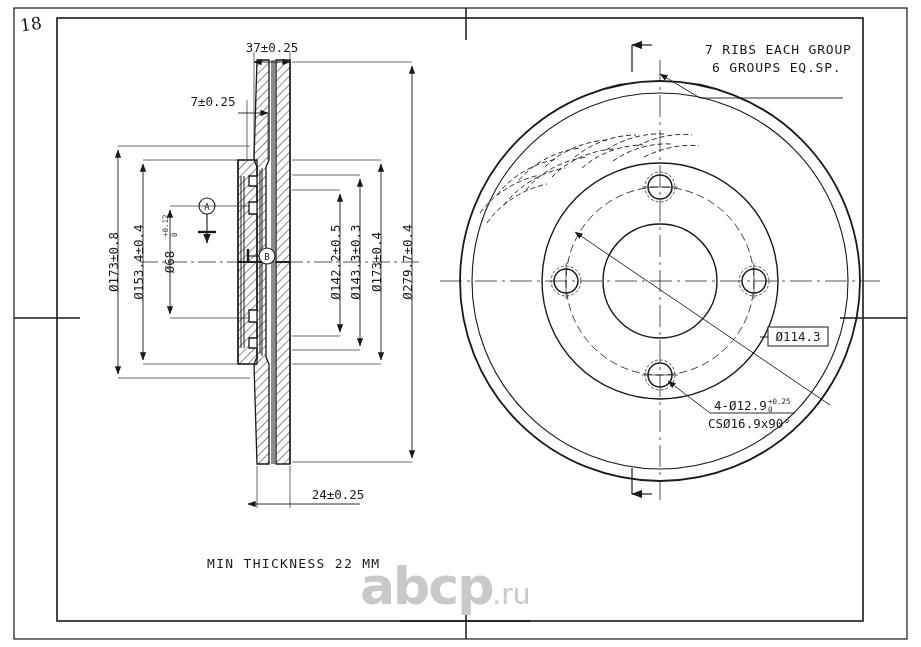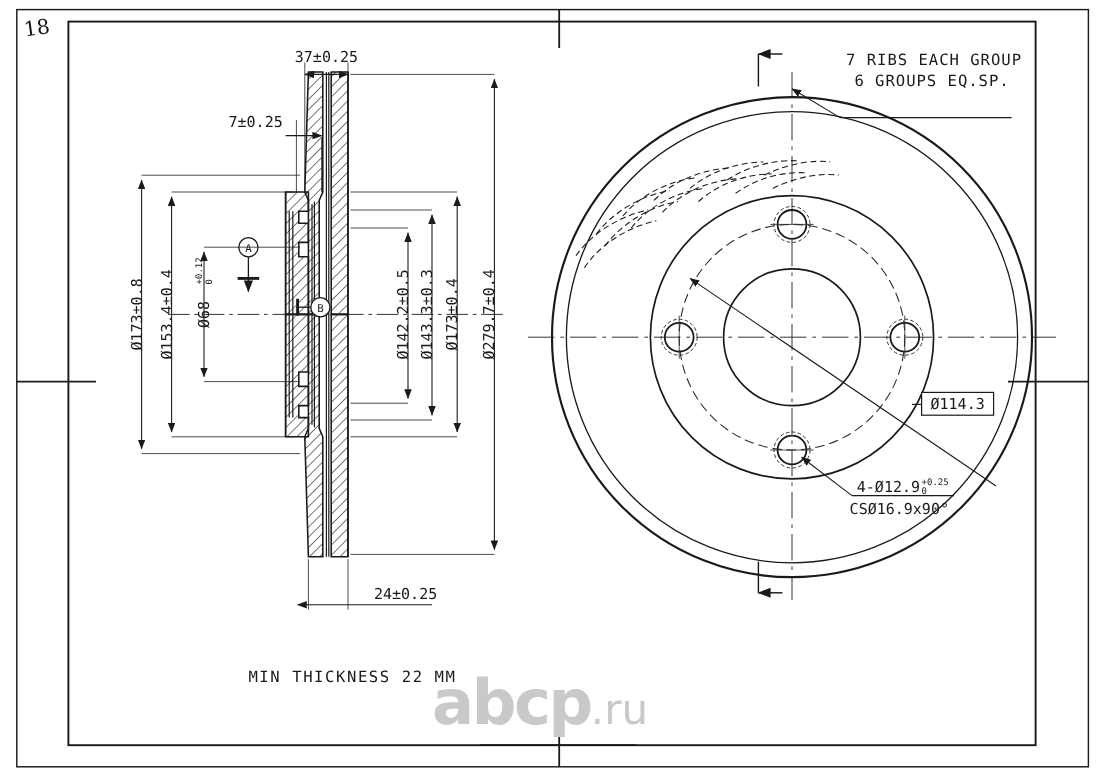--- a/index.html
+++ b/index.html
@@ -4,21 +4,21 @@
 <style>
   html,body{margin:0;padding:0;background:#fff;}
   body{width:921px;height:647px;overflow:hidden;
        font-family:"DejaVu Sans Mono","Liberation Mono",monospace;}
   #sheet{position:relative;width:921px;height:647px;background:#ffffff;}
   #sheet svg{position:absolute;left:0;top:0;}
   .wm{position:absolute;left:360px;top:556px;width:240px;height:60px;
       font-family:"DejaVu Sans","Liberation Sans",sans-serif;
       font-size:52px;font-weight:700;letter-spacing:-2px;color:#c9c9c9;
       line-height:60px;user-select:none;white-space:nowrap;}
-  .wm .suf{font-size:35px;font-weight:400;letter-spacing:0px;}
+  .wm .suf{font-size:28px;font-weight:400;letter-spacing:0px;}
   .pgnum{position:absolute;left:20px;top:14px;font-size:17px;color:#111;
          font-family:"DejaVu Serif","Liberation Serif",serif;
          transform:rotate(-8deg);}
 </style>
 </head>
 <body>
 
 <div id="sheet">
 
   <svg width="921" height="647" viewBox="0 0 921 647">

